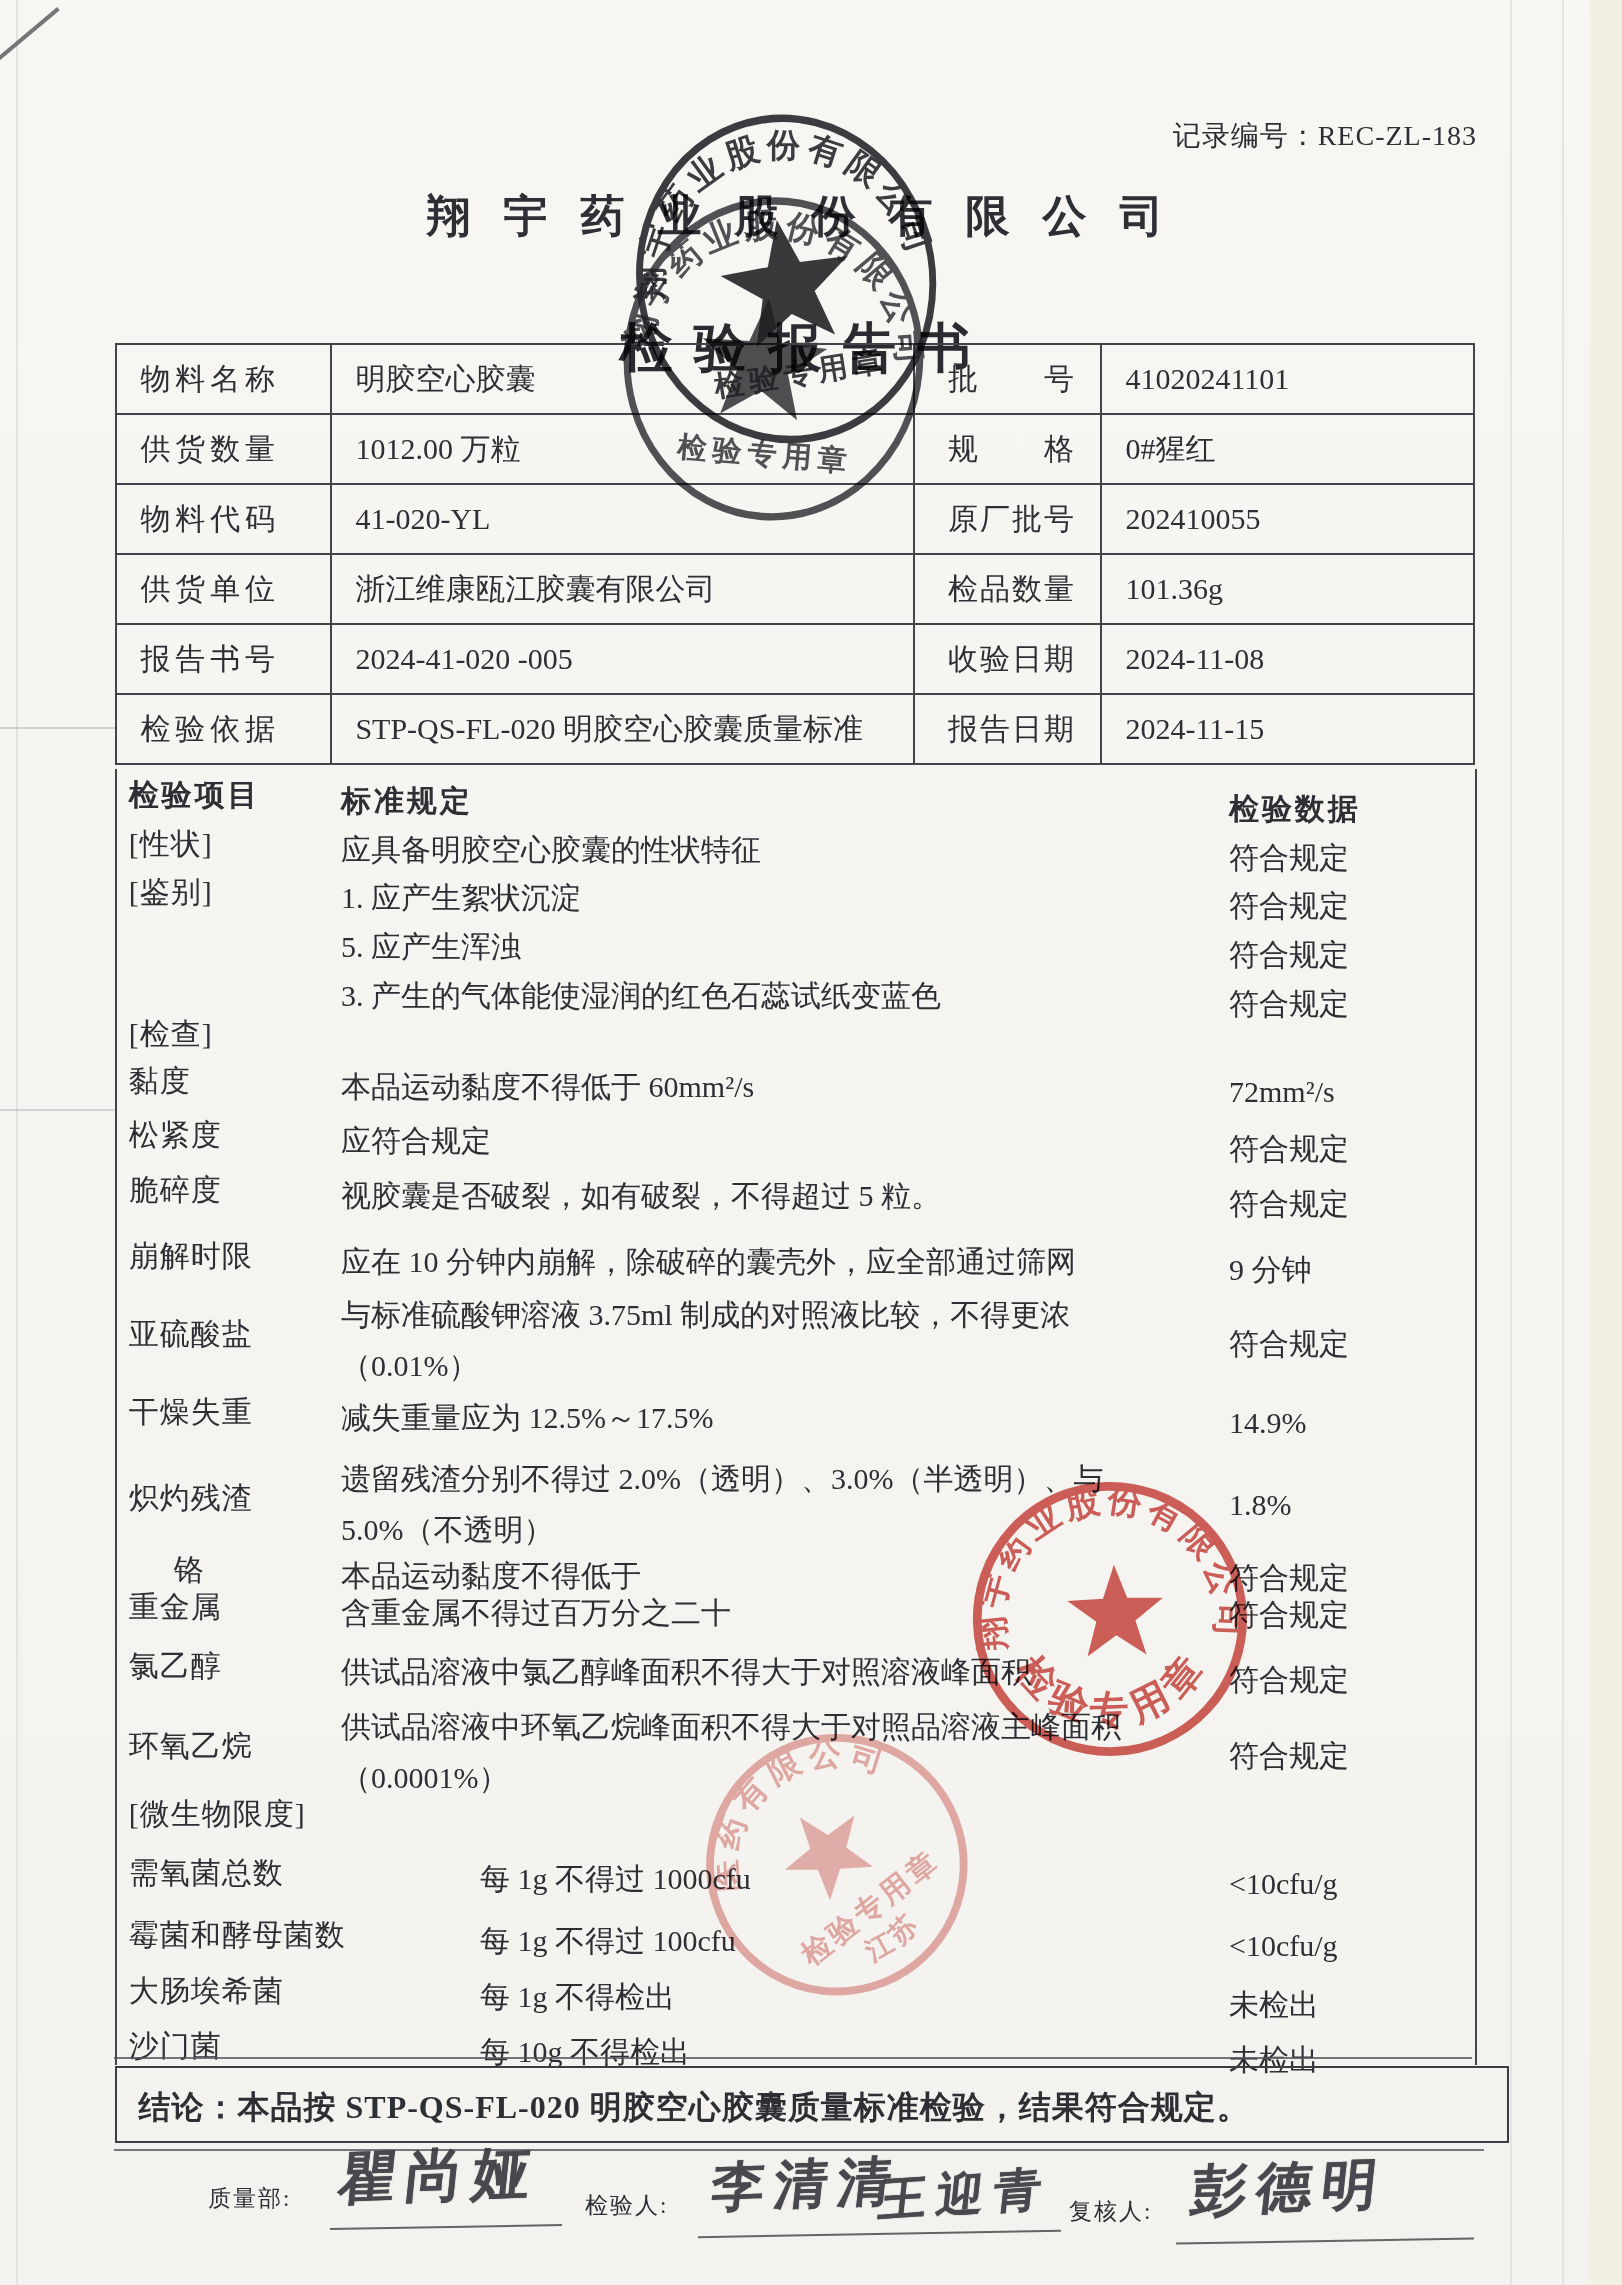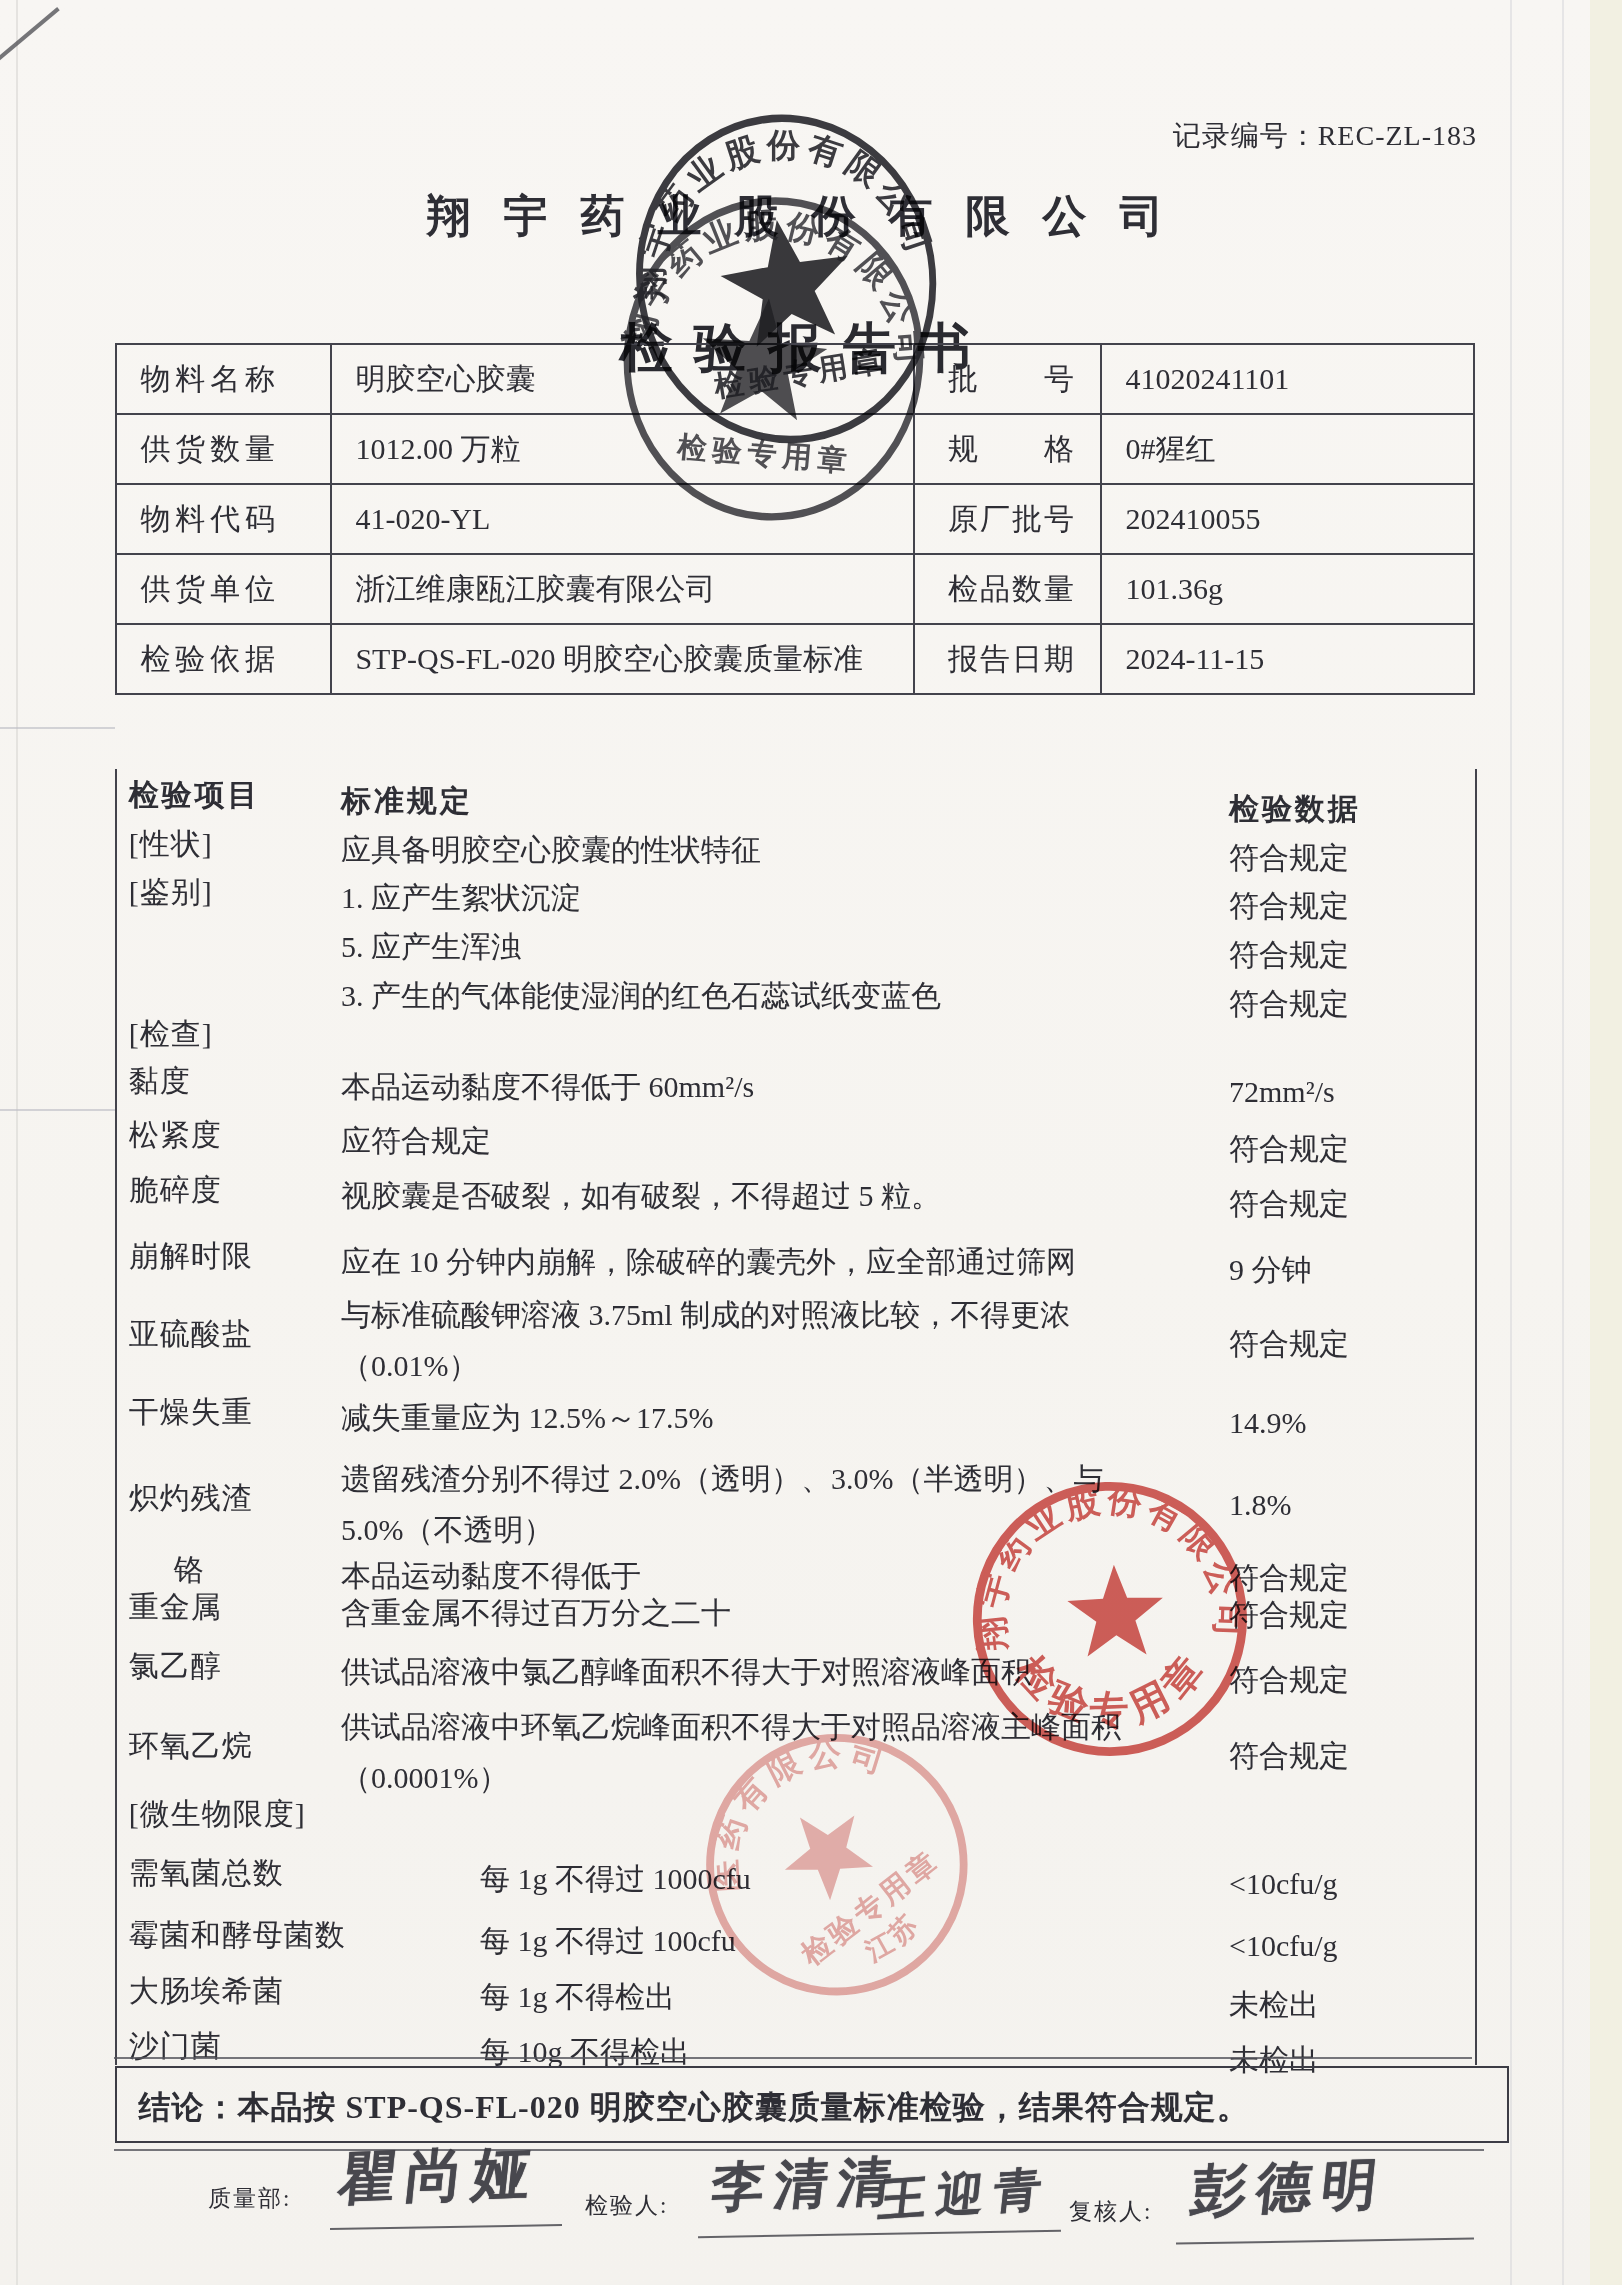--- a/index.html
+++ b/index.html
@@ -109,20 +109,26 @@
       <td class="lab2">原厂批号</td>
       <td>202410055</td>
     </tr>
     <tr>
       <td class="lab">供货单位</td>
       <td>浙江维康瓯江胶囊有限公司</td>
       <td class="lab2">检品数量</td>
       <td>101.36g</td>
     </tr>
     <tr>
+      <td class="lab">报告书号</td>
+      <td>2024-41-020 -005</td>
+      <td class="lab2">收验日期</td>
+      <td>2024-11-08</td>
+    </tr>
+    <tr>
       <td class="lab">检验依据</td>
       <td>STP-QS-FL-020 明胶空心胶囊质量标准</td>
       <td class="lab2">报告日期</td>
       <td>2024-11-15</td>
     </tr>
   </tbody>
     </table>
 
   <div class="insp">
     <div class="row hd" style="top:5.9px;">

